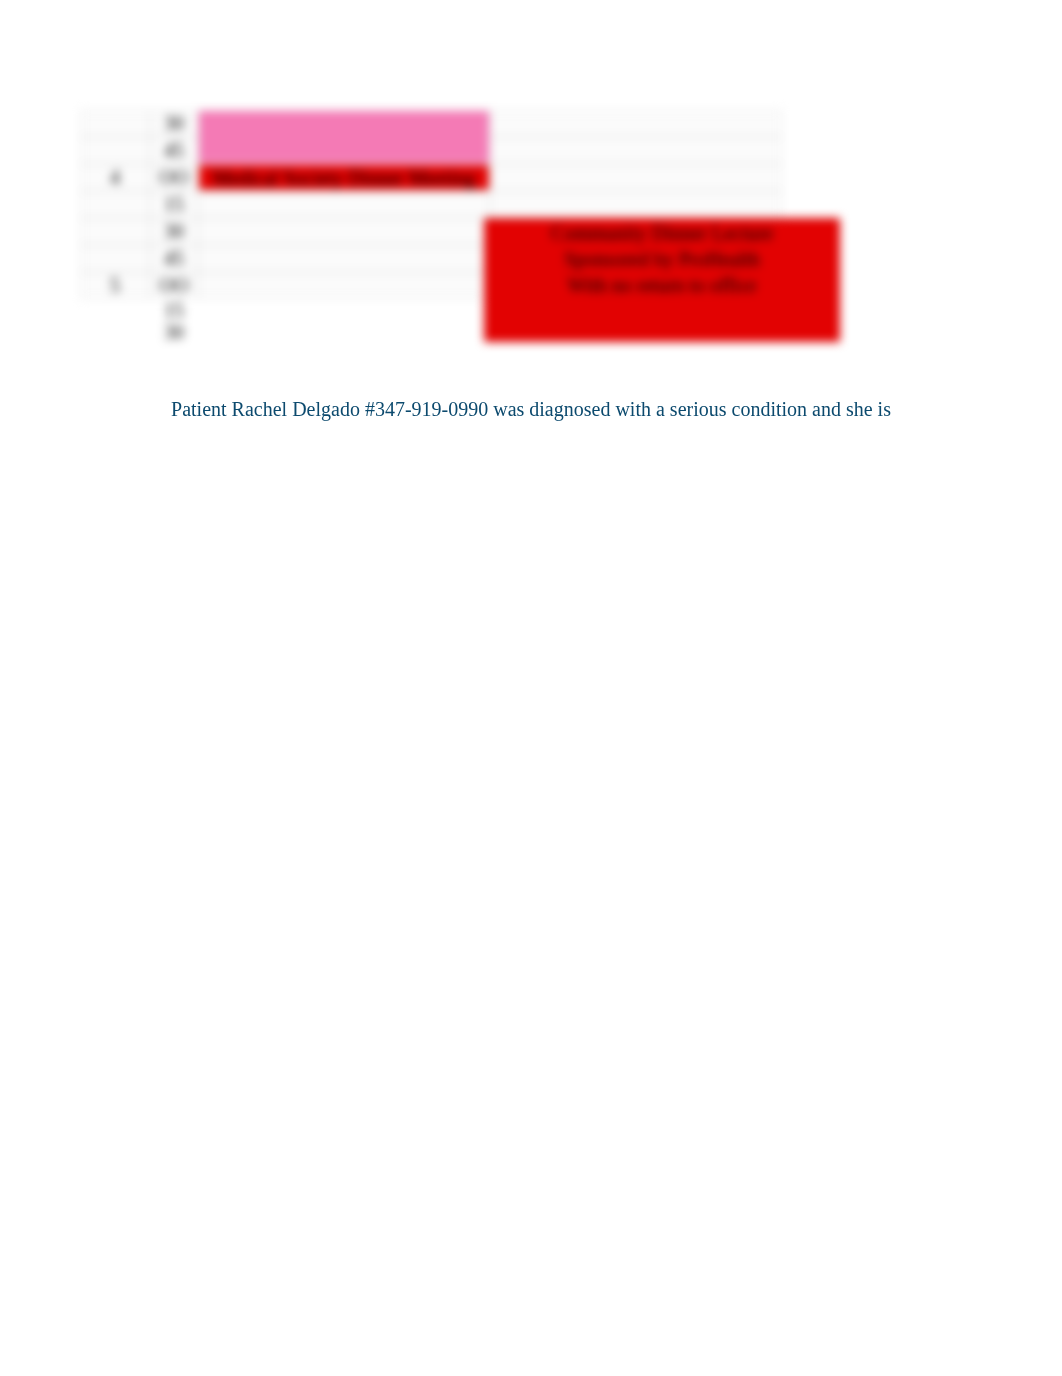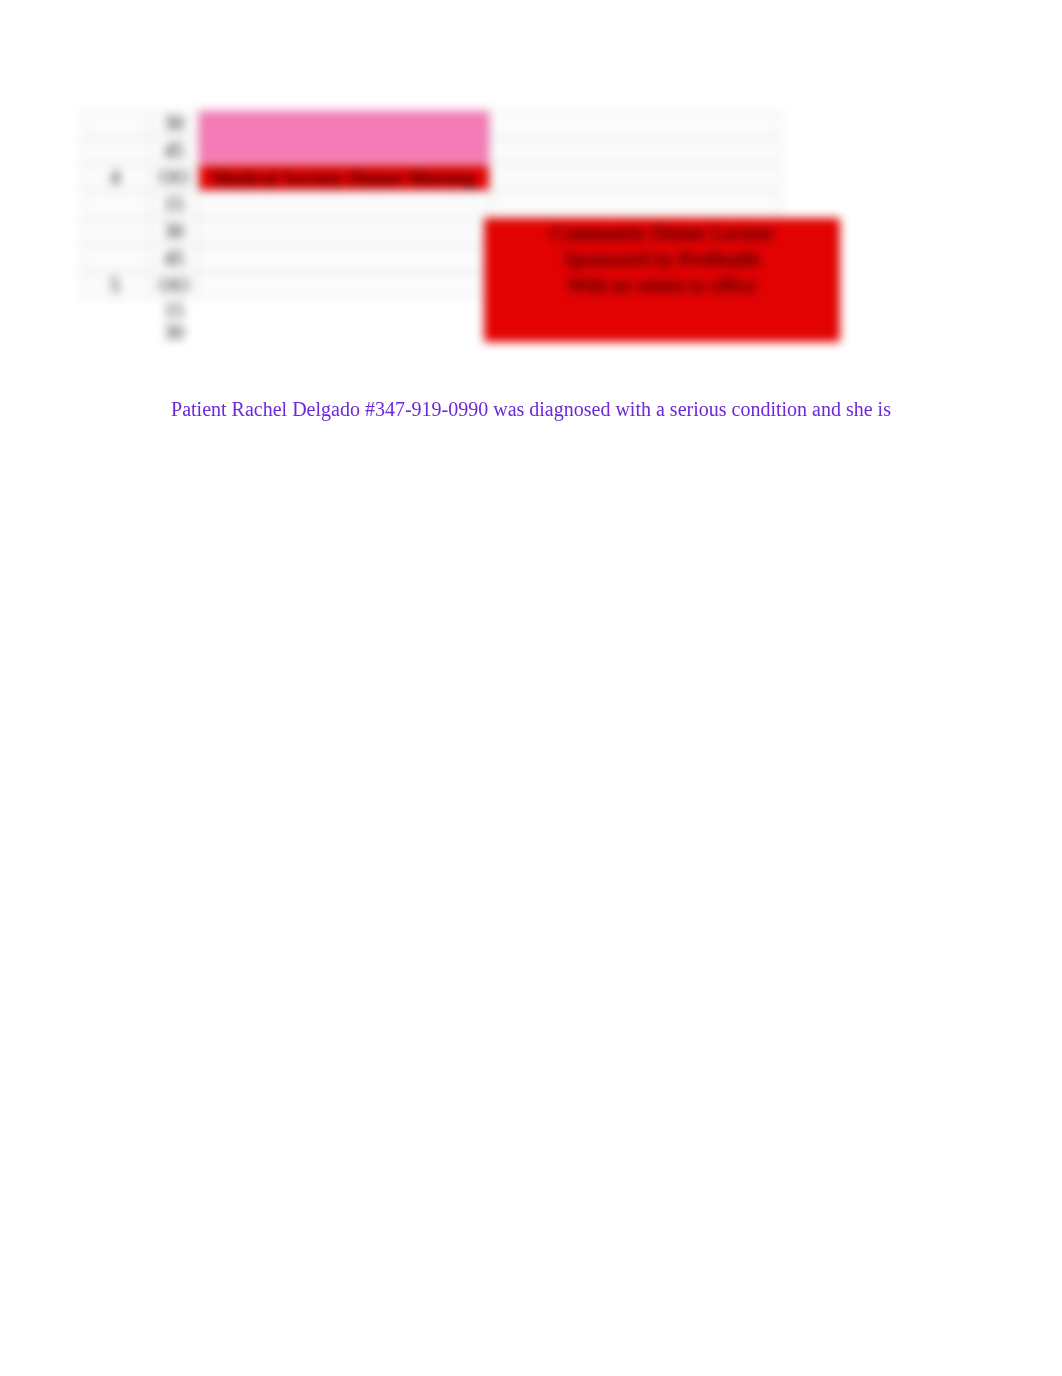--- a/index.html
+++ b/index.html
@@ -78,21 +78,21 @@
 
   
   .para{
     position:absolute;
     left:0;
     width:1062px;
     top:398px;
     text-align:center;
     font-family:Georgia, "Times New Roman", serif;
     font-size:20px;
-    color:#6d28d9;
+    color:#0c4a6e;
   }
 </style>
 </head>
 <body>
 <div class="page">
 
 <div class="sched">
 
   <div style="position:relative;">
 

